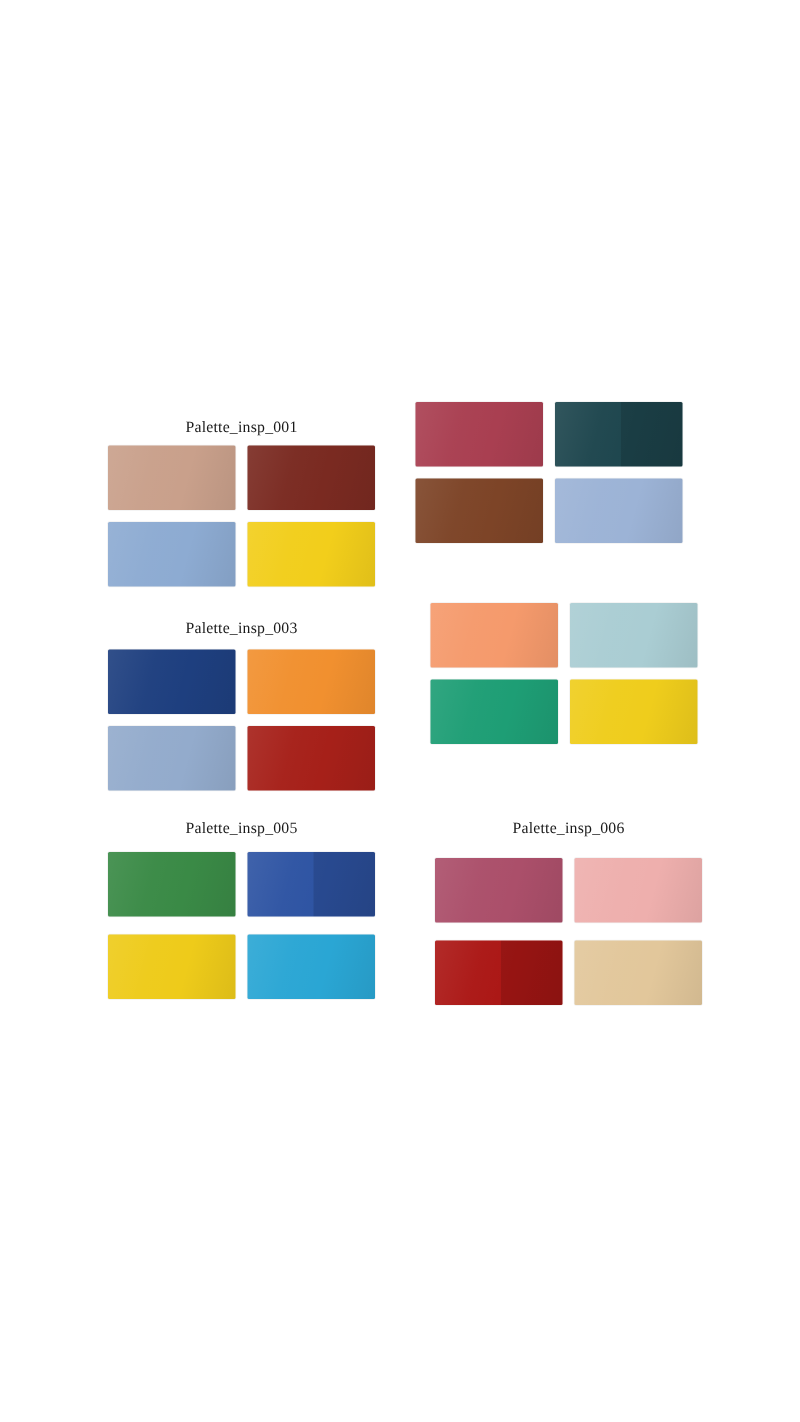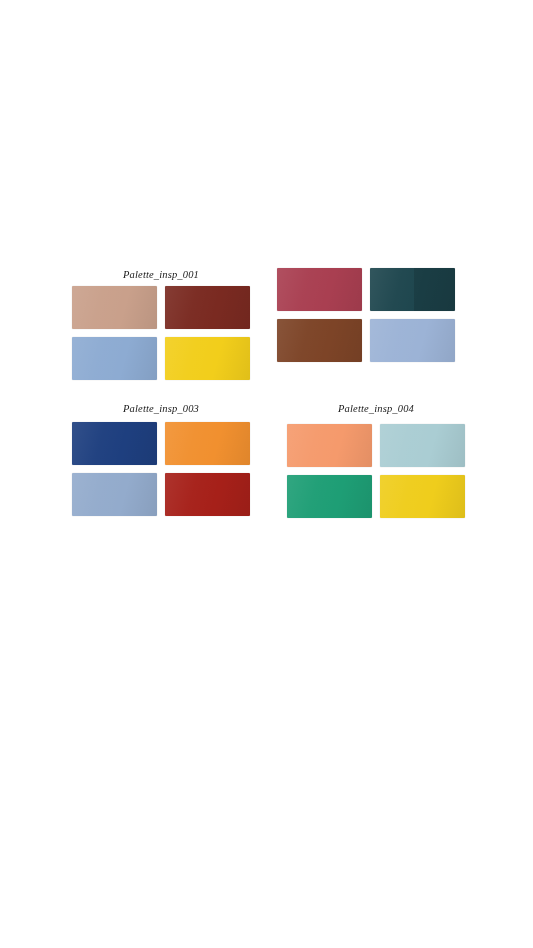--- a/index.html
+++ b/index.html
@@ -40,28 +40,27 @@
   .palette-row.r2 { height: 133px; }
   .palette-row.r3 { height: 135px; }
 
   .palette {
     position: absolute;
     top: 0;
   }
 
   .palette-title {
     font-family: "Liberation Serif", serif;
-    font-style: italic;
     font-size: 10.5px;
     line-height: 13px;
     color: #1a1a1a;
     text-align: center;
     letter-spacing: 0.15px;
     white-space: nowrap;
-    margin: 0;
+    margin: 11px;
     padding: 0;
   }
 
   .swatch-grid {
     display: grid;
     grid-template-columns: 85px 85px;
     grid-template-rows: 43px 43px;
     column-gap: 8px;
     row-gap: 8px;
   }
@@ -152,26 +151,48 @@
         <div class="palette-title">Palette_insp_003</div>
         <div class="swatch-grid">
           <div class="swatch" style="background-color: rgb(30, 63, 127);"></div>
           <div class="swatch" style="background-color: rgb(241, 144, 47);"></div>
           <div class="swatch" style="background-color: rgb(147, 171, 204);"></div>
           <div class="swatch" style="background-color: rgb(166, 32, 25);"></div>
         </div>
       </div>
 
       <div class="palette p4">
-        <div class="palette-title">Palette_insp_004</div>
         <div class="swatch-grid">
           <div class="swatch" style="background-color: rgb(245, 154, 108);"></div>
           <div class="swatch" style="background-color: rgb(170, 205, 211);"></div>
           <div class="swatch" style="background-color: rgb(30, 158, 117);"></div>
           <div class="swatch" style="background-color: rgb(239, 205, 28);"></div>
         </div>
       </div>
 
     </div>
 
+    <div class="palette-row r3">
+
+      <div class="palette p5">
+        <div class="palette-title">Palette_insp_005</div>
+        <div class="swatch-grid">
+          <div class="swatch" style="background-color: rgb(58, 138, 70);"></div>
+          <div class="swatch split" style="background-color: rgb(46, 84, 163);"></div>
+          <div class="swatch" style="background-color: rgb(238, 203, 26);"></div>
+          <div class="swatch" style="background-color: rgb(42, 166, 212);"></div>
+        </div>
+      </div>
+
+      <div class="palette p6">
+        <div class="palette-title">Palette_insp_006</div>
+        <div class="swatch-grid">
+          <div class="swatch" style="background-color: rgb(171, 79, 106);"></div>
+          <div class="swatch" style="background-color: rgb(238, 175, 173);"></div>
+          <div class="swatch split" style="background-color: rgb(171, 23, 21);"></div>
+          <div class="swatch" style="background-color: rgb(226, 199, 155);"></div>
+        </div>
+      </div>
+
+    </div>
 
   </div>
 </div>
 
 </body></html>

